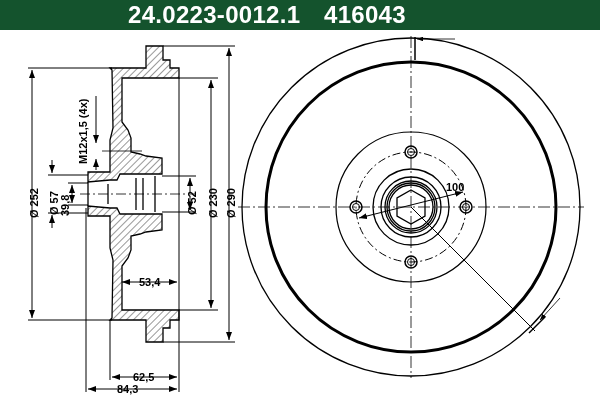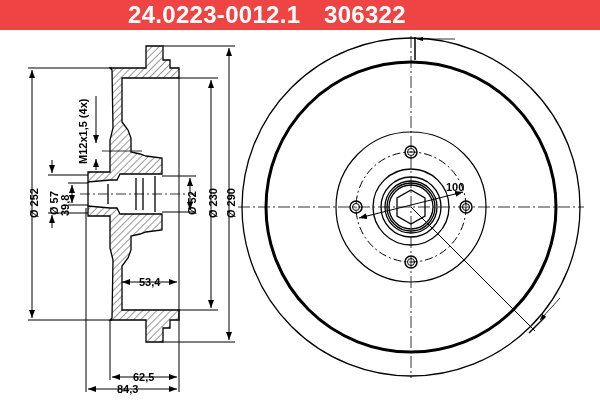--- a/index.html
+++ b/index.html
@@ -1,27 +1,27 @@
 <!DOCTYPE html>
 <html><head>
 <meta charset="utf-8">
 <style>
   html, body { margin:0; padding:0; }
   body { width:600px; height:400px; background:#ffffff; overflow:hidden; position:relative; font-family:"Liberation Sans", sans-serif; }
-  .header { position:absolute; left:0; top:0; width:600px; height:30px; background:#ef4444; color:#fff; }
+  .header { position:absolute; left:0; top:0; width:600px; height:30px; background:#14532d; color:#fff; }
   .header .pn { position:absolute; top:1px; font-weight:bold; font-size:24px; letter-spacing:0.3px; }
   .drawing { position:absolute; left:0; top:30px; width:600px; height:370px; }
   svg text { font-family:"Liberation Sans", sans-serif; font-weight:bold; fill:#000; }
 </style>
 </head>
 <body>
 
 <div class="header">
   <span class="pn" style="left:128px;">24.0223-0012.1</span>
-  <span class="pn" style="left:324px;">306322</span>
+  <span class="pn" style="left:324px;">416043</span>
 </div>
 
 <svg class="drawing" width="600" height="370" viewBox="0 30 600 370" xmlns="http://www.w3.org/2000/svg">
   <defs>
     <pattern id="hatch" patternUnits="userSpaceOnUse" width="5" height="5" patternTransform="rotate(45)">
       <line x1="0" y1="0" x2="0" y2="5" stroke="#000" stroke-width="0.8"></line>
     </pattern>
     <marker id="arr" markerWidth="8" markerHeight="6" refX="8" refY="3" orient="auto-start-reverse">
       <path d="M0,0 L8,3 L0,6 z" fill="#000"></path>
     </marker>

